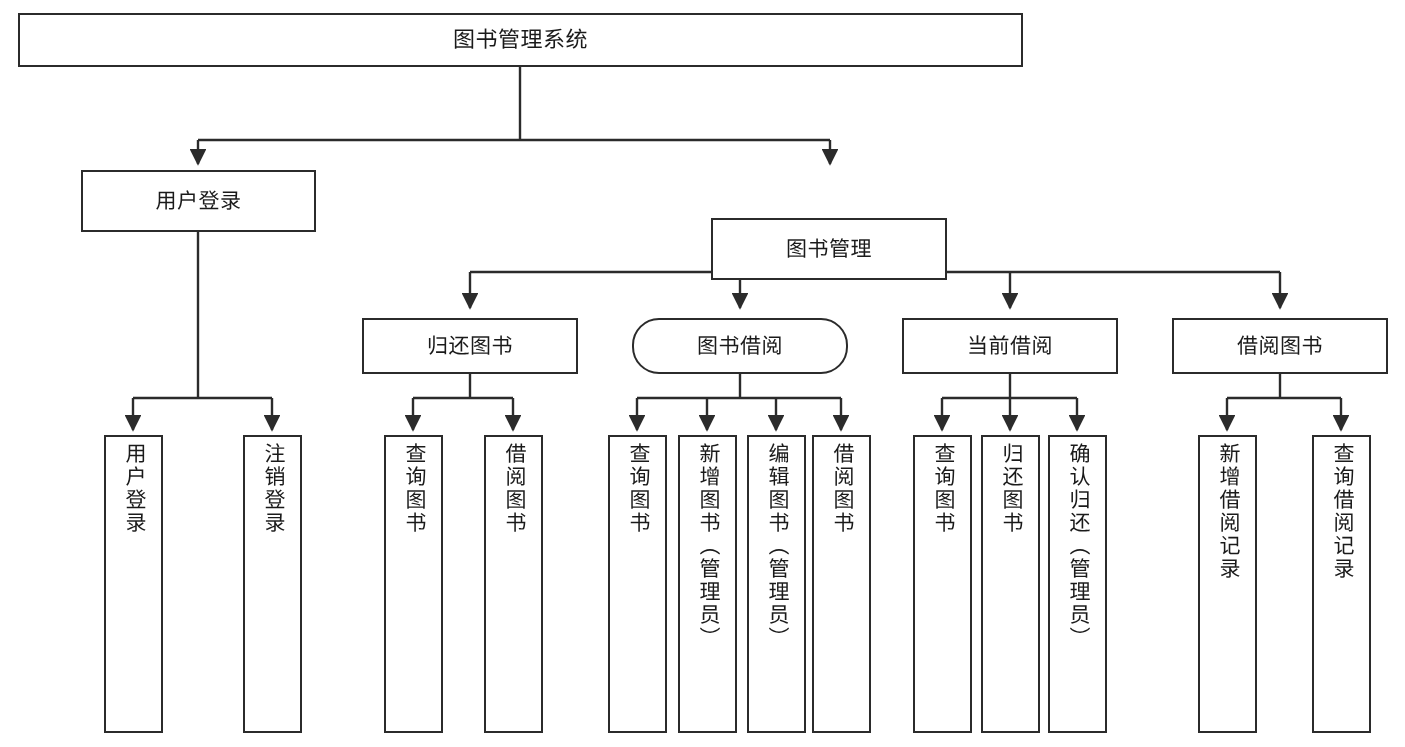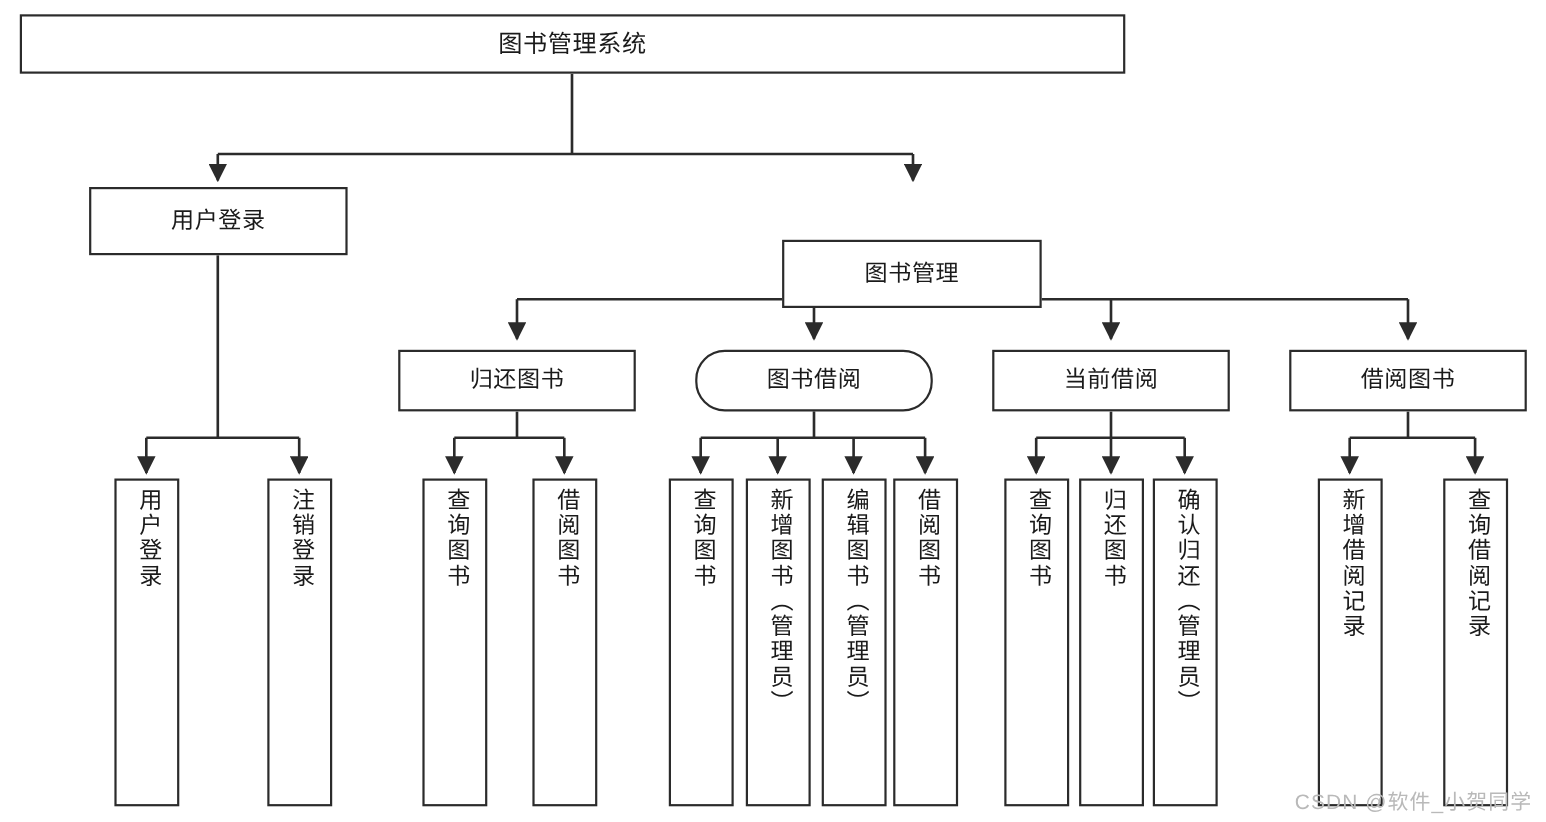--- a/index.html
+++ b/index.html
@@ -204,15 +204,14 @@
     <span class="leaf-inner">
       <span class="vlabel">新增借阅记录</span>
     </span>
   </div>
   <div class="node node-leaf" style="left:1312px; top:435px; width:59px; height:298px;">
     <span class="leaf-inner">
       <span class="vlabel">查询借阅记录</span>
     </span>
   </div>
 
-  <div id="watermark">CSDN @软件_小贺同学</div>
 
 </div>
 
 </body></html>

